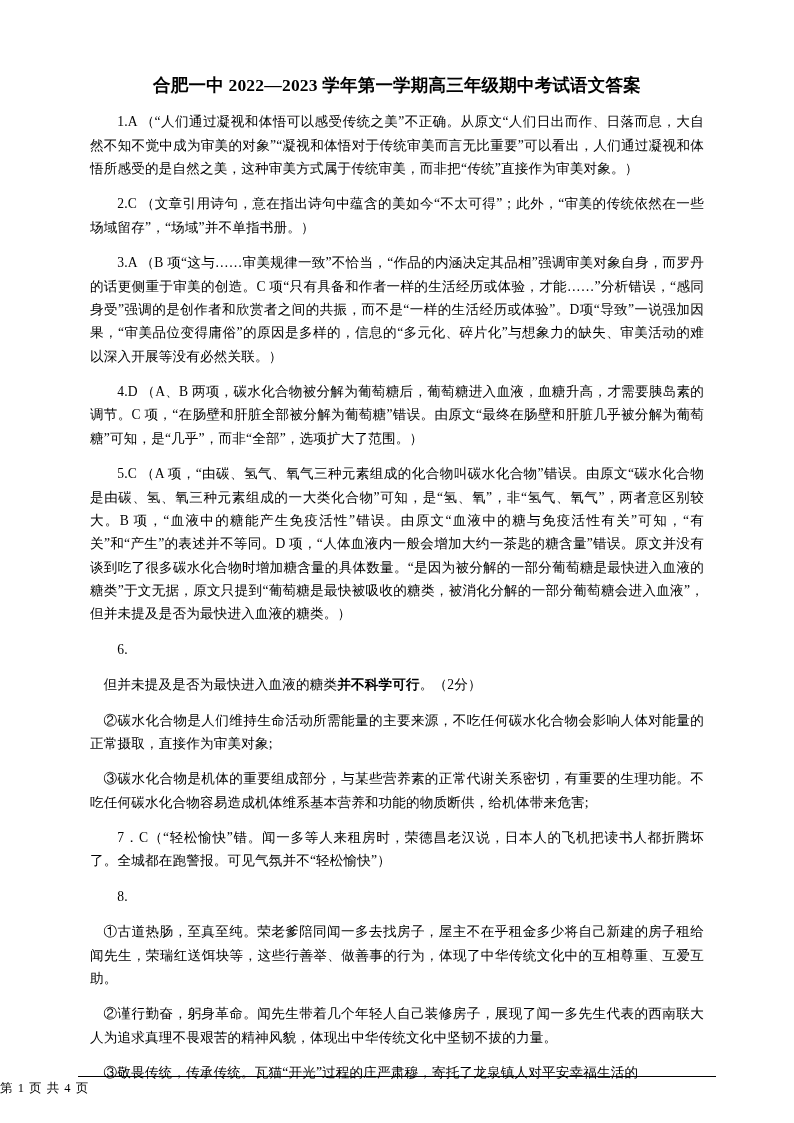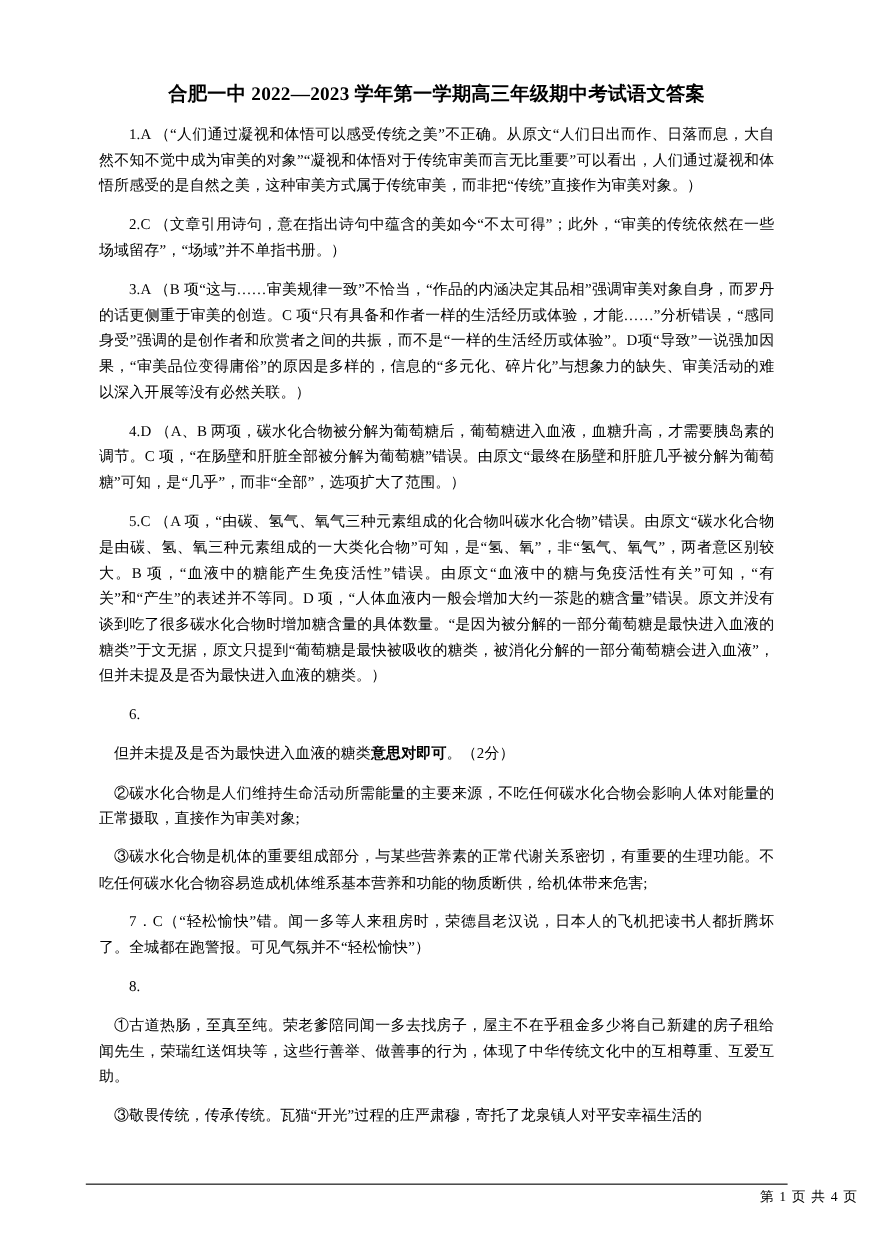--- a/index.html
+++ b/index.html
@@ -41,23 +41,23 @@
   }
   .indent1 {
     text-indent: 1em;
   }
   .bold {
     font-weight: bold;
   }
   .footer {
     position: absolute;
     left: 0;
-    right: 14px;
+    right: 0;
     bottom: 26px;
-    text-align: right;
+    text-align: left;
     font-size: 12.5px;
     letter-spacing: 1px;
   }
   .footer-rule {
     position: absolute;
     left: 78px;
     right: 78px;
     bottom: 46px;
     border-top: 1px solid #000;
     height: 0;
@@ -70,25 +70,26 @@
 
   <h1 class="doc-title">合肥一中 2022—2023 学年第一学期高三年级期中考试语文答案</h1>
 
   <p class="para indent2">1.A （“人们通过凝视和体悟可以感受传统之美”不正确。从原文“人们日出而作、日落而息，大自然不知不觉中成为审美的对象”“凝视和体悟对于传统审美而言无比重要”可以看出，人们通过凝视和体悟所感受的是自然之美，这种审美方式属于传统审美，而非把“传统”直接作为审美对象。）</p>
   <p class="para indent2">2.C （文章引用诗句，意在指出诗句中蕴含的美如今“不太可得”；此外，“审美的传统依然在一些场域留存”，“场域”并不单指书册。）</p>
   <p class="para indent2">3.A （B 项“这与……审美规律一致”不恰当，“作品的内涵决定其品相”强调审美对象自身，而罗丹的话更侧重于审美的创造。C 项“只有具备和作者一样的生活经历或体验，才能……”分析错误，“感同身受”强调的是创作者和欣赏者之间的共振，而不是“一样的生活经历或体验”。D项“导致”一说强加因果，“审美品位变得庸俗”的原因是多样的，信息的“多元化、碎片化”与想象力的缺失、审美活动的难以深入开展等没有必然关联。）</p>
   <p class="para indent2">4.D （A、B 两项，碳水化合物被分解为葡萄糖后，葡萄糖进入血液，血糖升高，才需要胰岛素的调节。C 项，“在肠壁和肝脏全部被分解为葡萄糖”错误。由原文“最终在肠壁和肝脏几乎被分解为葡萄糖”可知，是“几乎”，而非“全部”，选项扩大了范围。）</p>
   <p class="para indent2">5.C （A 项，“由碳、氢气、氧气三种元素组成的化合物叫碳水化合物”错误。由原文“碳水化合物是由碳、氢、氧三种元素组成的一大类化合物”可知，是“氢、氧”，非“氢气、氧气”，两者意区别较大。B 项，“血液中的糖能产生免疫活性”错误。由原文“血液中的糖与免疫活性有关”可知，“有关”和“产生”的表述并不等同。D 项，“人体血液内一般会增加大约一茶匙的糖含量”错误。原文并没有谈到吃了很多碳水化合物时增加糖含量的具体数量。“是因为被分解的一部分葡萄糖是最快进入血液的糖类”于文无据，原文只提到“葡萄糖是最快被吸收的糖类，被消化分解的一部分葡萄糖会进入血液”，但并未提及是否为最快进入血液的糖类。）</p>
 
   <p class="para indent2">6.</p>
-  <p class="para indent1"><span>但并未提及是否为最快进入血液的糖类</span><span class="bold">意思对即可</span><span>。（2分）</span></p>
+  <p class="para indent1"><span>但并未提及是否为最快进入血液的糖类</span><span class="bold">并不科学可行</span><span>。（2分）</span></p>
   <p class="para indent1">②碳水化合物是人们维持生命活动所需能量的主要来源，不吃任何碳水化合物会影响人体对能量的正常摄取，直接作为审美对象;</p>
   <p class="para indent1">③碳水化合物是机体的重要组成部分，与某些营养素的正常代谢关系密切，有重要的生理功能。不吃任何碳水化合物容易造成机体维系基本营养和功能的物质断供，给机体带来危害;</p>
 
   <p class="para indent2">7．C（“轻松愉快”错。闻一多等人来租房时，荣德昌老汉说，日本人的飞机把读书人都折腾坏了。全城都在跑警报。可见气氛并不“轻松愉快”）</p>
 
   <p class="para indent2">8.</p>
   <p class="para indent1">①古道热肠，至真至纯。荣老爹陪同闻一多去找房子，屋主不在乎租金多少将自己新建的房子租给闻先生，荣瑞红送饵块等，这些行善举、做善事的行为，体现了中华传统文化中的互相尊重、互爱互助。</p>
+  <p class="para indent1">②谨行勤奋，躬身革命。闻先生带着几个年轻人自己装修房子，展现了闻一多先生代表的西南联大人为追求真理不畏艰苦的精神风貌，体现出中华传统文化中坚韧不拔的力量。</p>
   <p class="para indent1">③敬畏传统，传承传统。瓦猫“开光”过程的庄严肃穆，寄托了龙泉镇人对平安幸福生活的</p>
 
   <div class="footer-rule"></div>
   <div class="footer">第 1 页 共 4 页</div>
 </div>
 
 </body></html>

